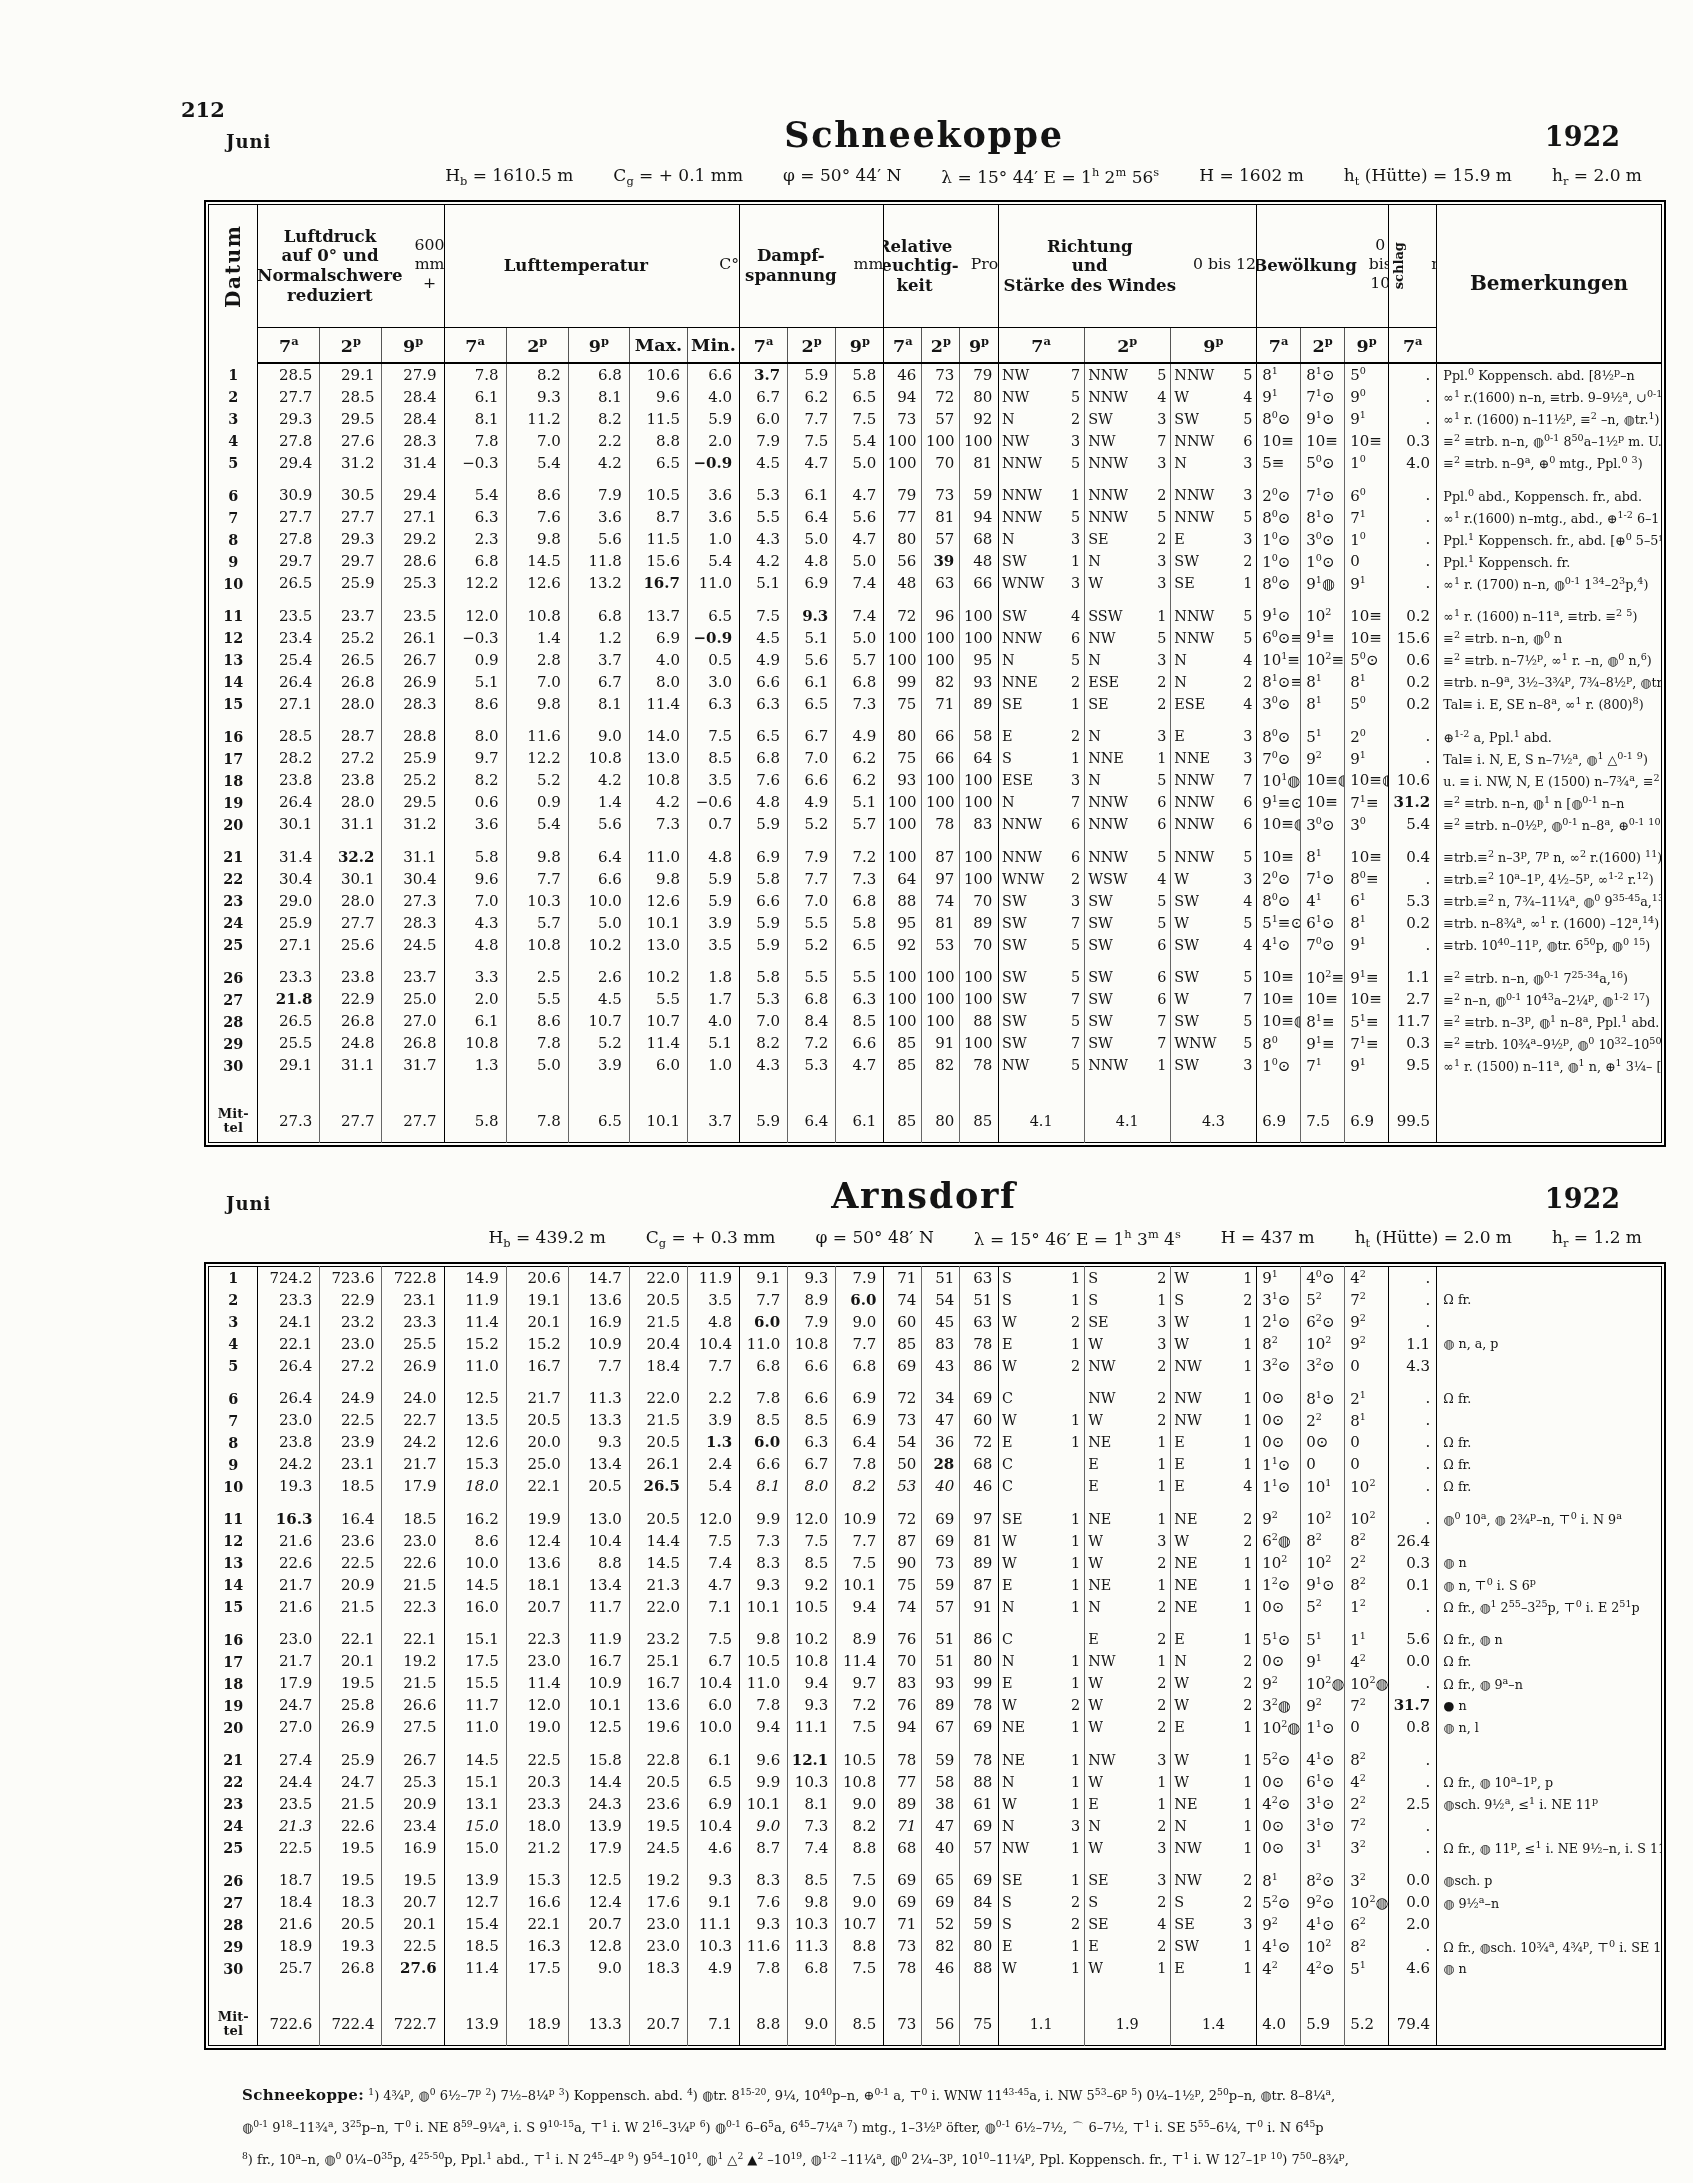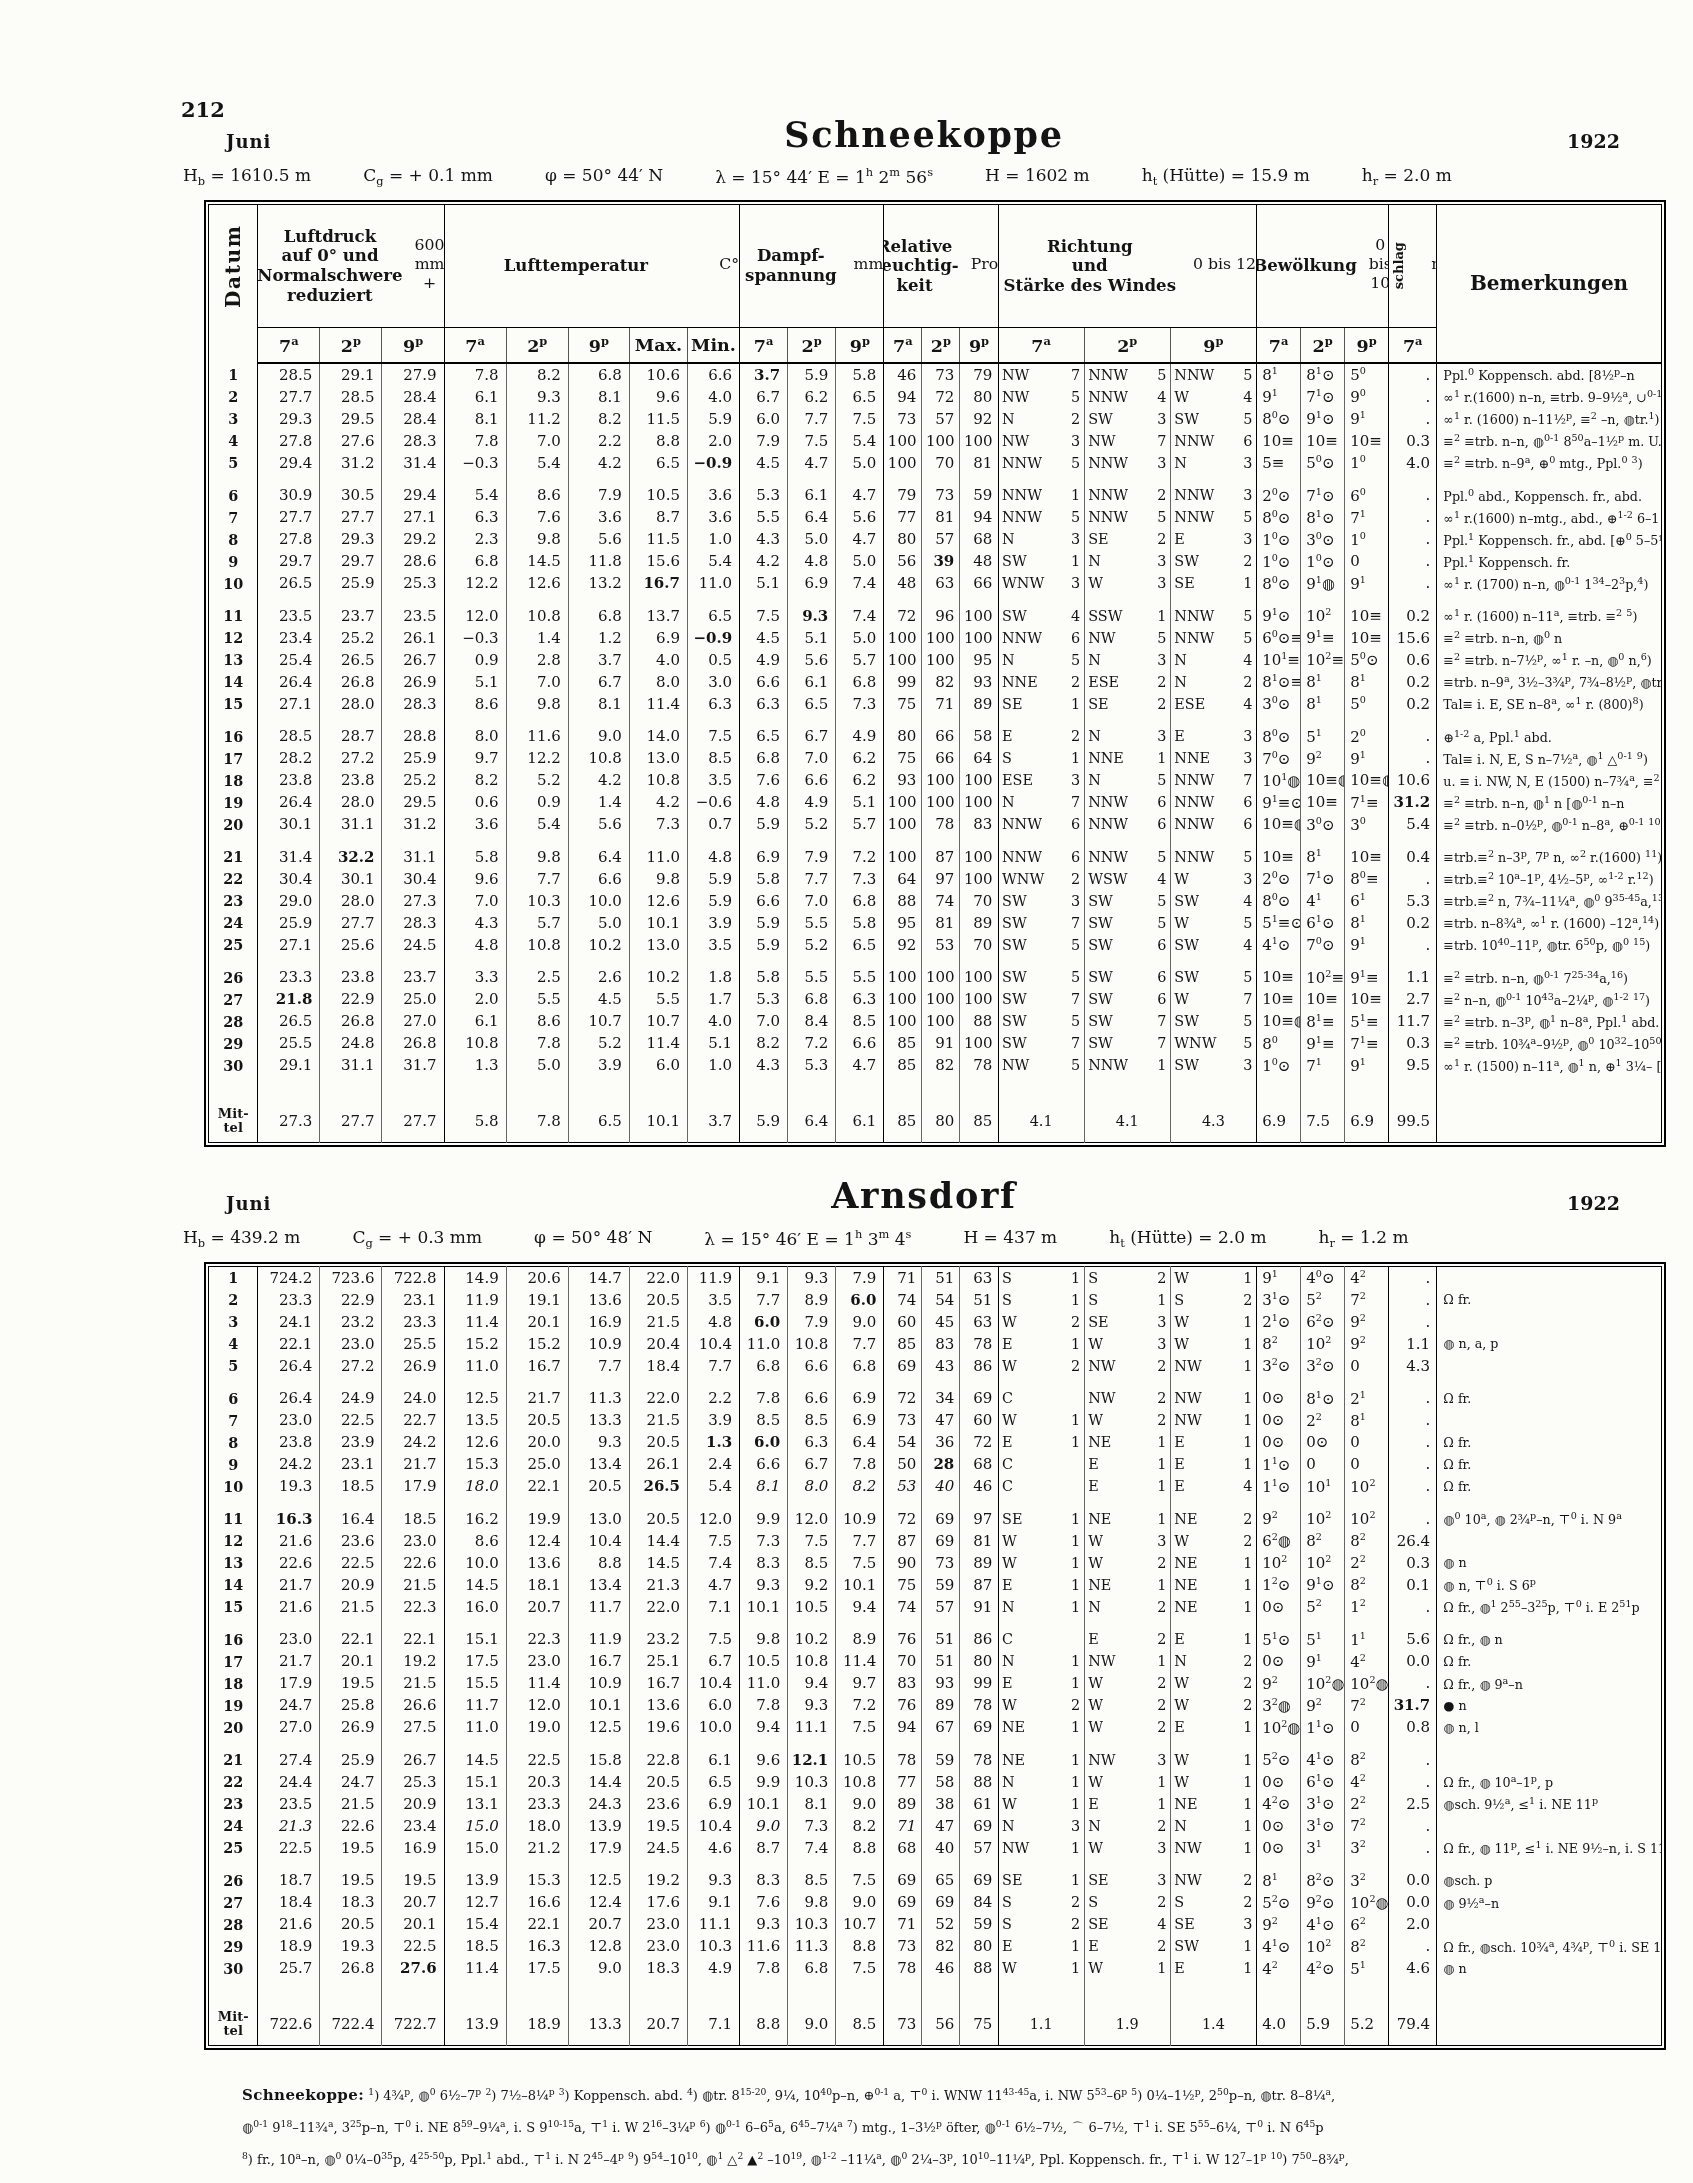--- a/index.html
+++ b/index.html
@@ -6,22 +6,22 @@
   body{
     width:1694px;height:2234px;background:#fcfcf9;color:#141414;
     font-family:"DejaVu Serif","Liberation Serif",serif;
     position:relative;overflow:hidden;
   }
   .page-number{position:absolute;left:181px;top:65px;font-size:21px;font-weight:bold;margin-top:32px;}
 
   .station-head{position:relative;height:42px;margin:0 74px 0 210px;}
   .sh-month{position:absolute;left:16px;bottom:0;font-size:18px;font-weight:bold;letter-spacing:0.9px;}
   .sh-title{position:absolute;left:50%;transform:translateX(-50%);bottom:-2.6px;font-size:35px;font-weight:bold;letter-spacing:1.7px;margin-left:9px;}
-  .sh-year{position:absolute;right:0;bottom:0;font-size:19px;font-weight:bold;}
-  .meta-line{display:flex;justify-content:flex-start;column-gap:52px;font-size:17px;margin:13px 52px 11.4px 183px;white-space:nowrap;}
+  .sh-year{position:absolute;right:0;bottom:0;font-size:27px;font-weight:bold;}
+  .meta-line{display:flex;justify-content:flex-end;column-gap:40px;font-size:17px;margin:13px 52px 11.4px 183px;white-space:nowrap;}
   .meta-line sub{font-size:11.4px;}
   .meta-line sup{font-size:11.4px;}
 
   .frame{margin-left:204px;width:1462px;border:2.2px solid #000;padding:2.2px;box-sizing:border-box;background:#fcfcf9;}
   table{border-collapse:collapse;table-layout:fixed;width:100%;border:0.9px solid #000;}
   th,td{margin:0;overflow:hidden;}
 
   
   thead th{border-left:0.4px solid #555;vertical-align:middle;padding:0;}
   thead th.g{border-left:1.3px solid #000;}

